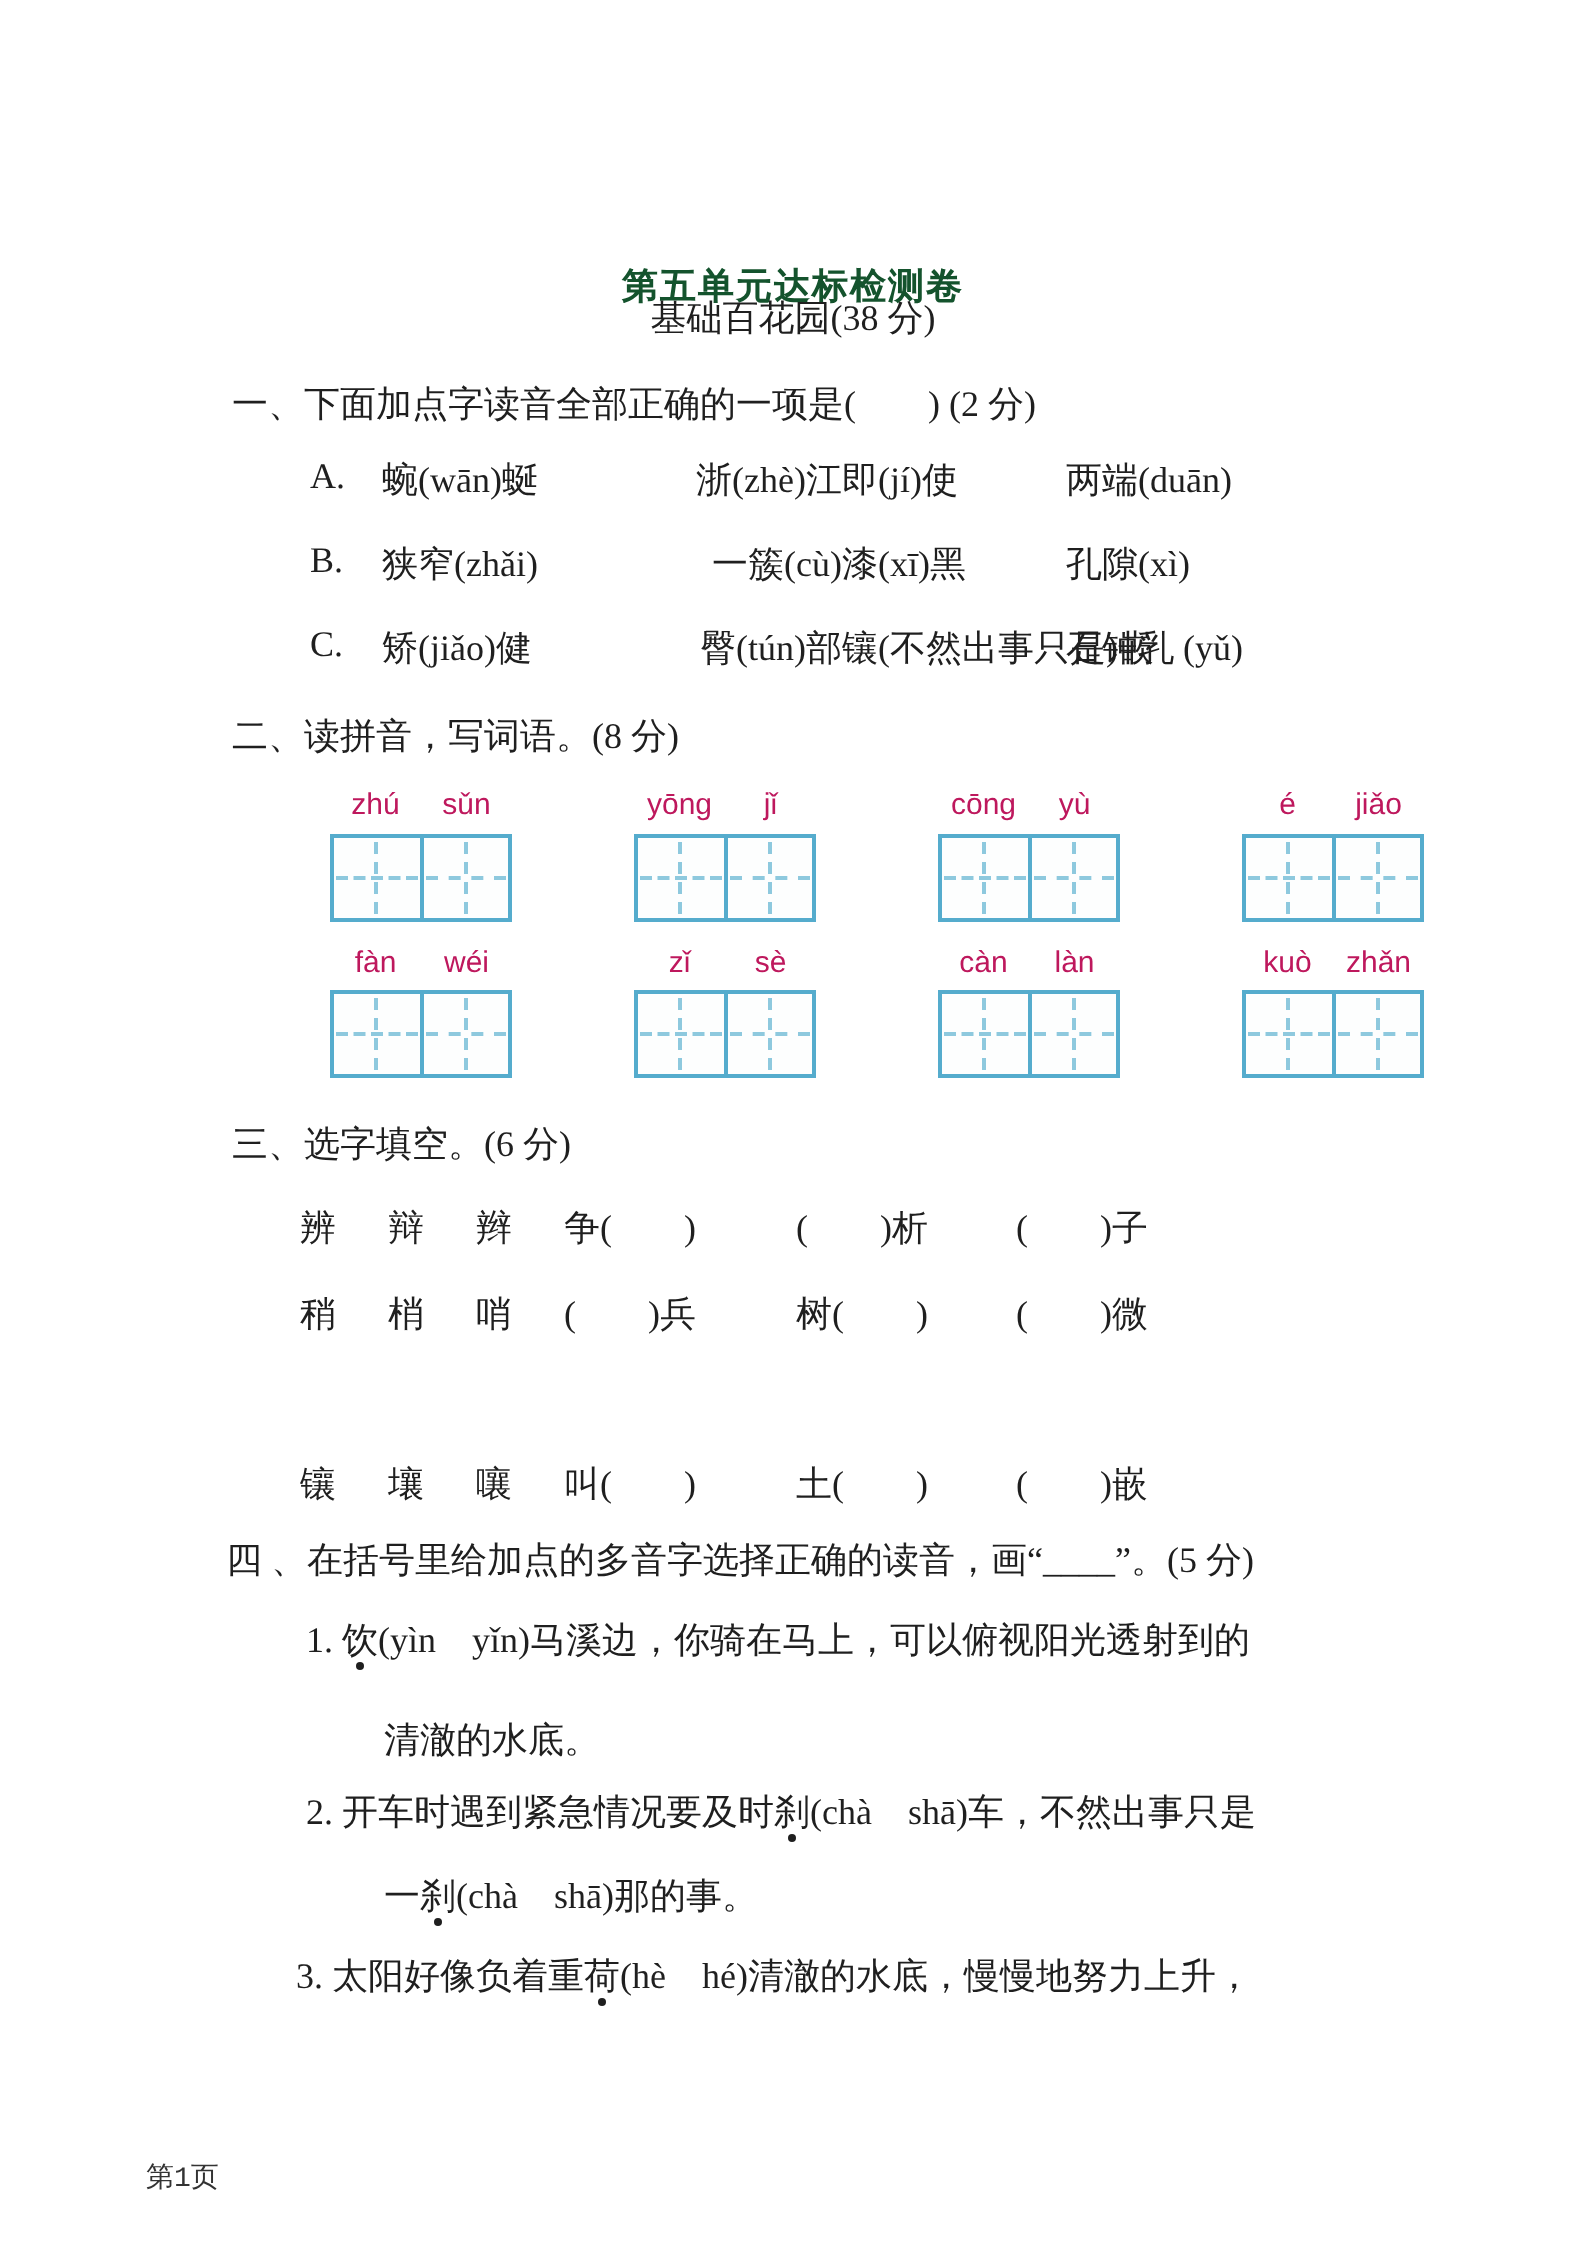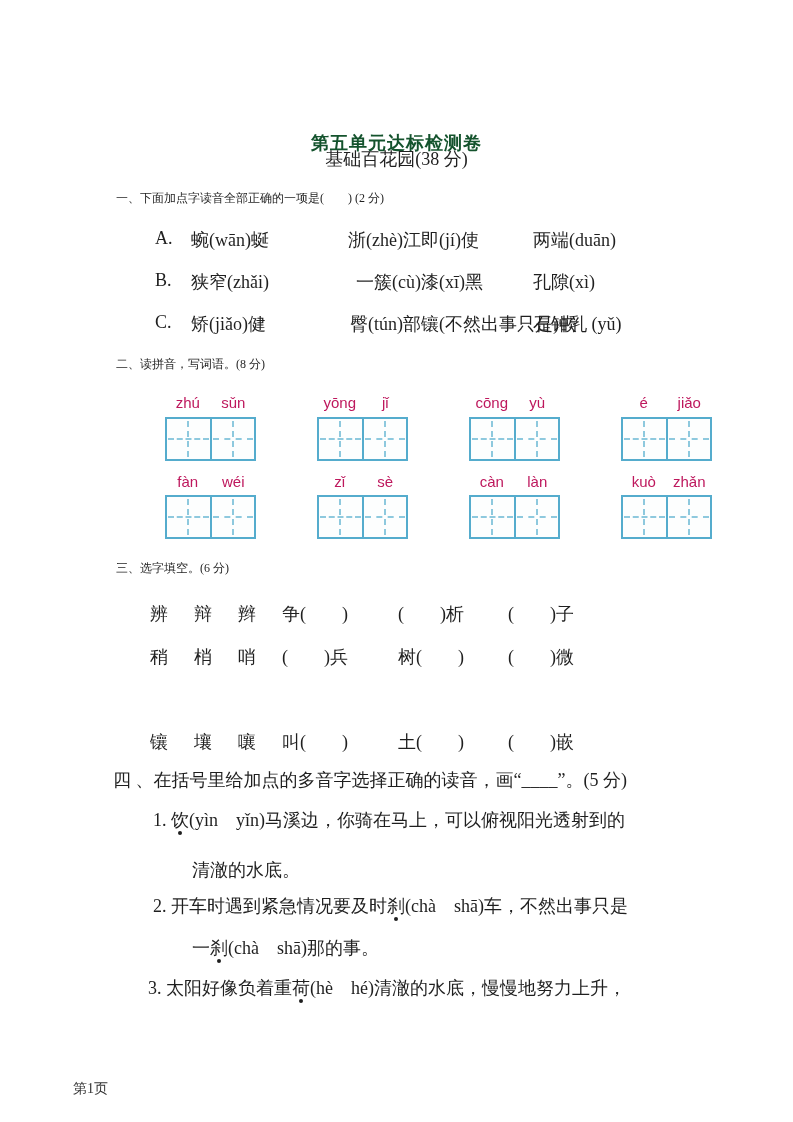--- a/index.html
+++ b/index.html
@@ -11,21 +11,21 @@
     color:#1f1f1f;
     overflow:hidden;
   }
   .abs{position:absolute;white-space:nowrap;}
   .title{
     left:0;right:0;top:100px;text-align:center;
     font-family:"Liberation Sans","DejaVu Sans",sans-serif;
     font-weight:700;font-size:18px;letter-spacing:1px;color:#14532d;margin-top:31px;
   }
   .subtitle{left:0;right:0;top:147px;text-align:center;font-size:18px;}
-  .sec-heading{left:116px;font-size:12px;}
+  .sec-heading{left:116px;font-size:18px;}
   .sec4-heading{left:113px;font-size:18px;}
   .opt-row{left:155px;display:flex;font-size:18px;}
   .opt-label{width:36px;}
   .opt-c1{width:118px;}
   .opt-c2{width:112px;text-align:right;}
   .opt-c3{width:112px;}
   .sel-row{left:150px;display:flex;font-size:18px;}
   .sel-chars{width:132px;letter-spacing:4px;}
   .sel-c1{width:116px;}
   .sel-c2{width:110px;}
@@ -50,21 +50,21 @@
     content:"";position:absolute;top:50%;left:1px;right:1px;
     border-top:2px dashed #8ec9de;margin-top:-1px;
   }
   .q-line{font-size:18px;}
   .q-line span{position:relative;}
   .dot-under::after{
     content:"";position:absolute;left:50%;bottom:-5px;
     width:4px;height:4px;border-radius:50%;background:#1f1f1f;
     transform:translateX(-50%);
   }
-  .footer{left:73px;top:1080px;font-size:14px;color:#333;}
+  .footer{left:73px;top:1080px;font-size:14px;color:#333;font-family:Liberation Mono, monospace;}
 </style>
 </head>
 <body>
 
 <div class="page">
 
   <div class="abs title">第五单元达标检测卷</div>
   <div class="abs subtitle">基础百花园(38 分)</div>
 
   <div class="abs sec-heading" style="top:190px">一、下面加点字读音全部正确的一项是(　　) (2 分)</div>

